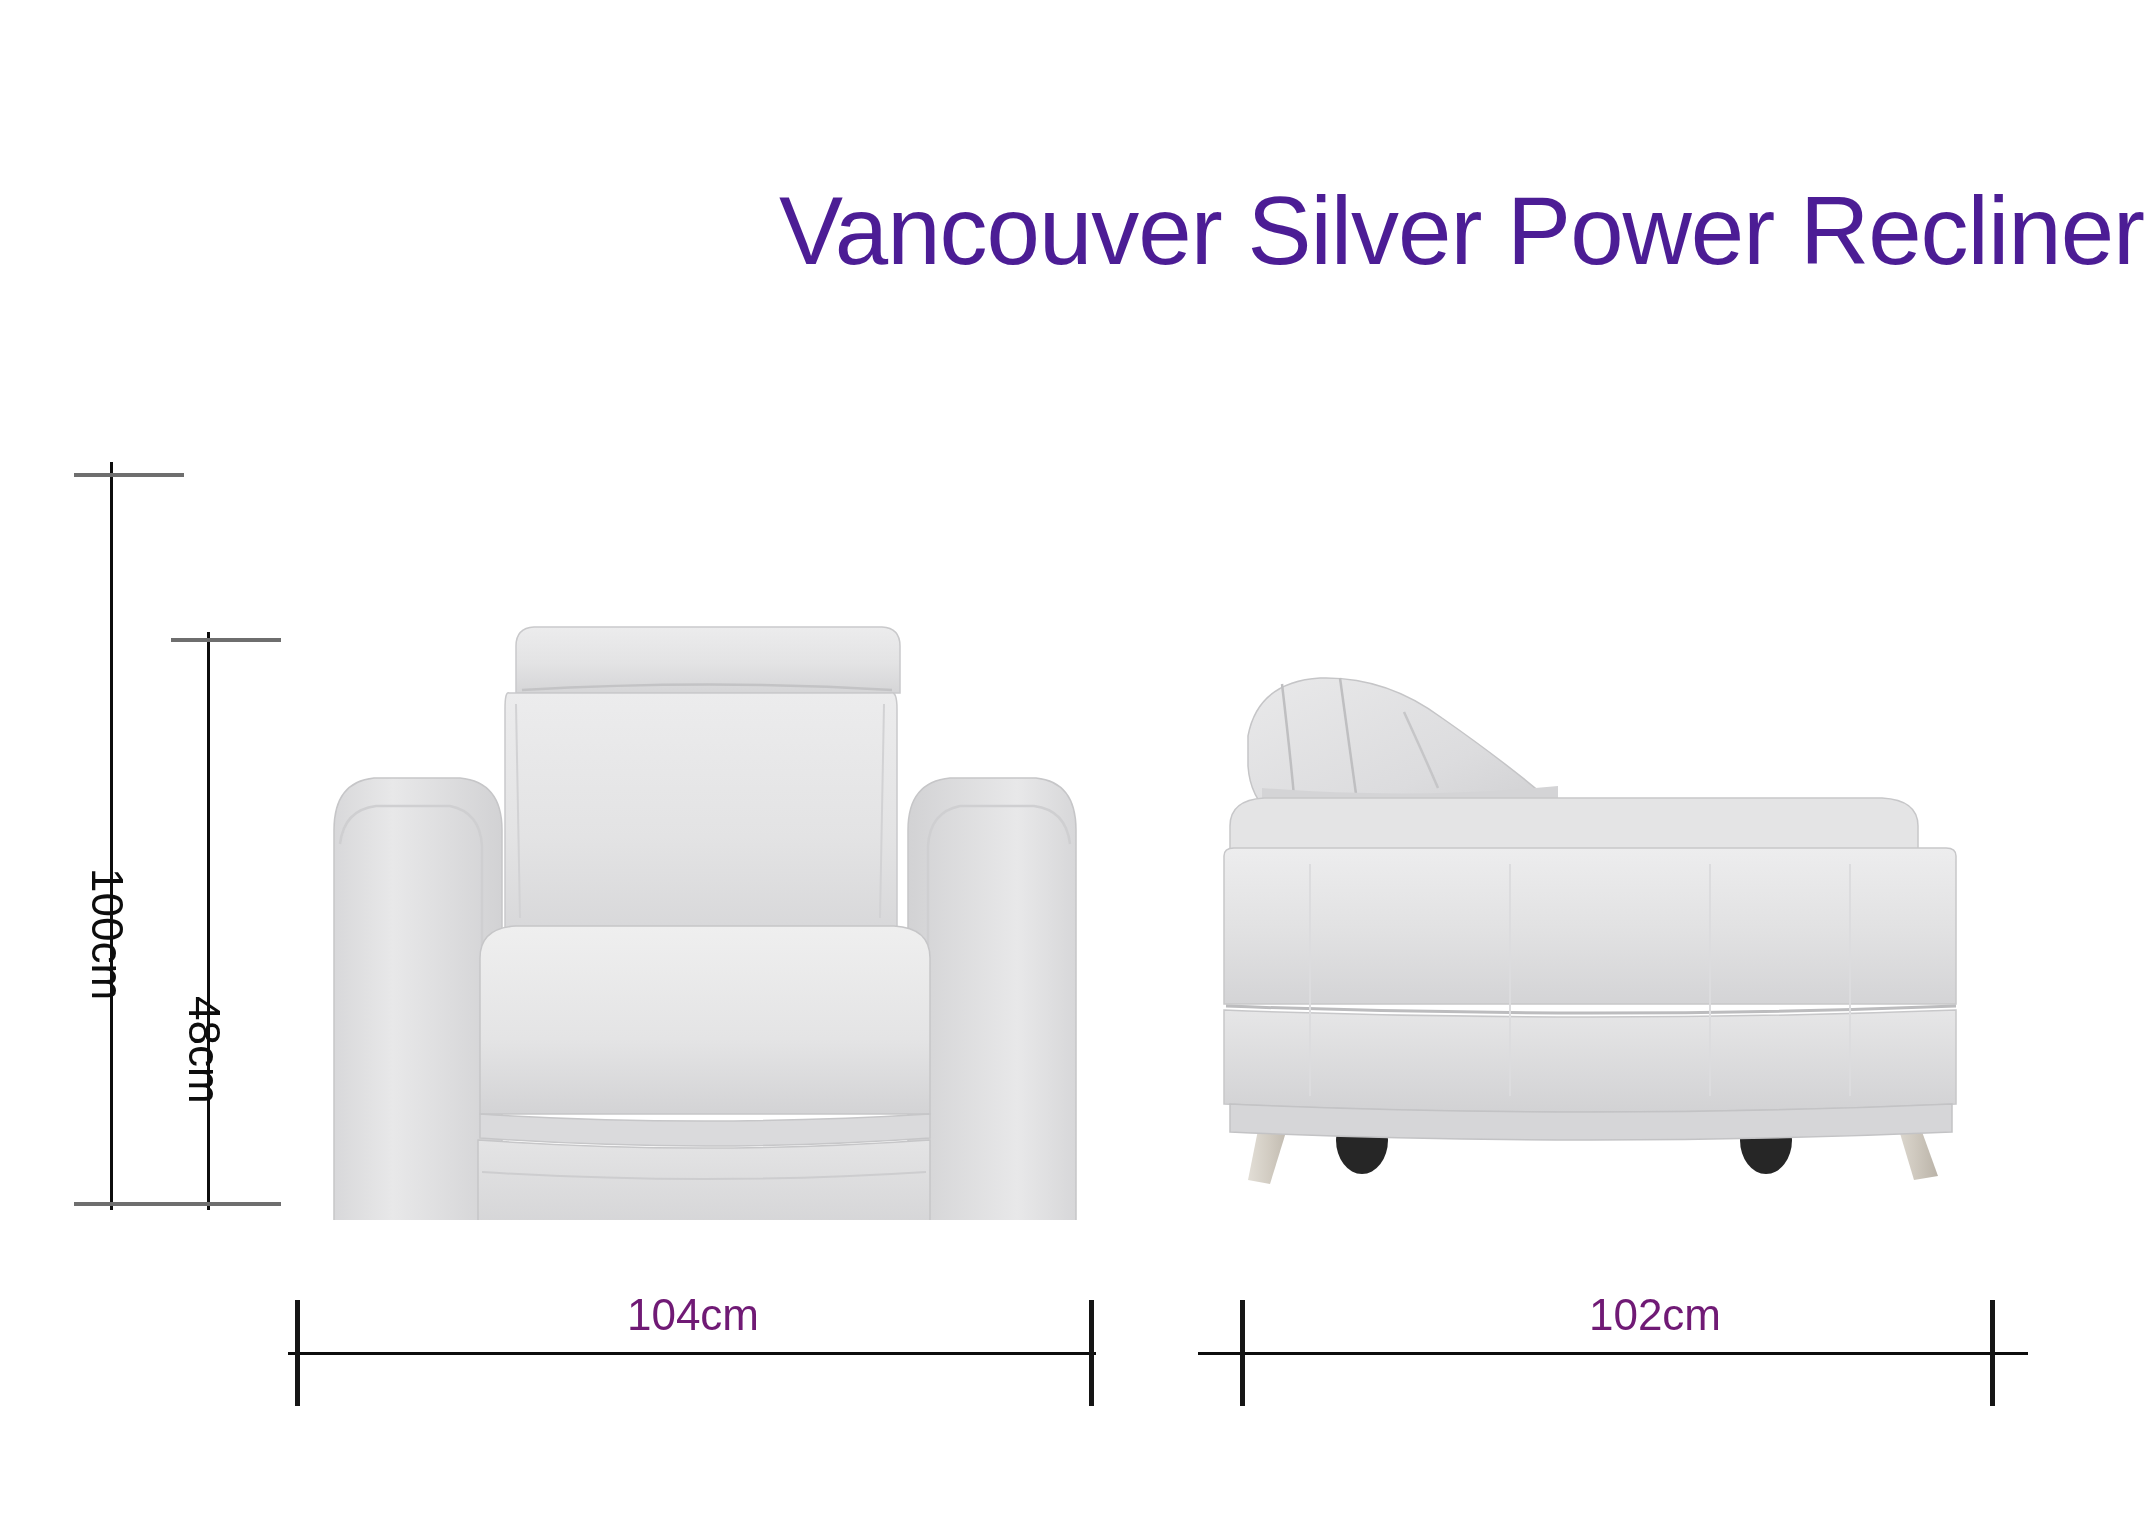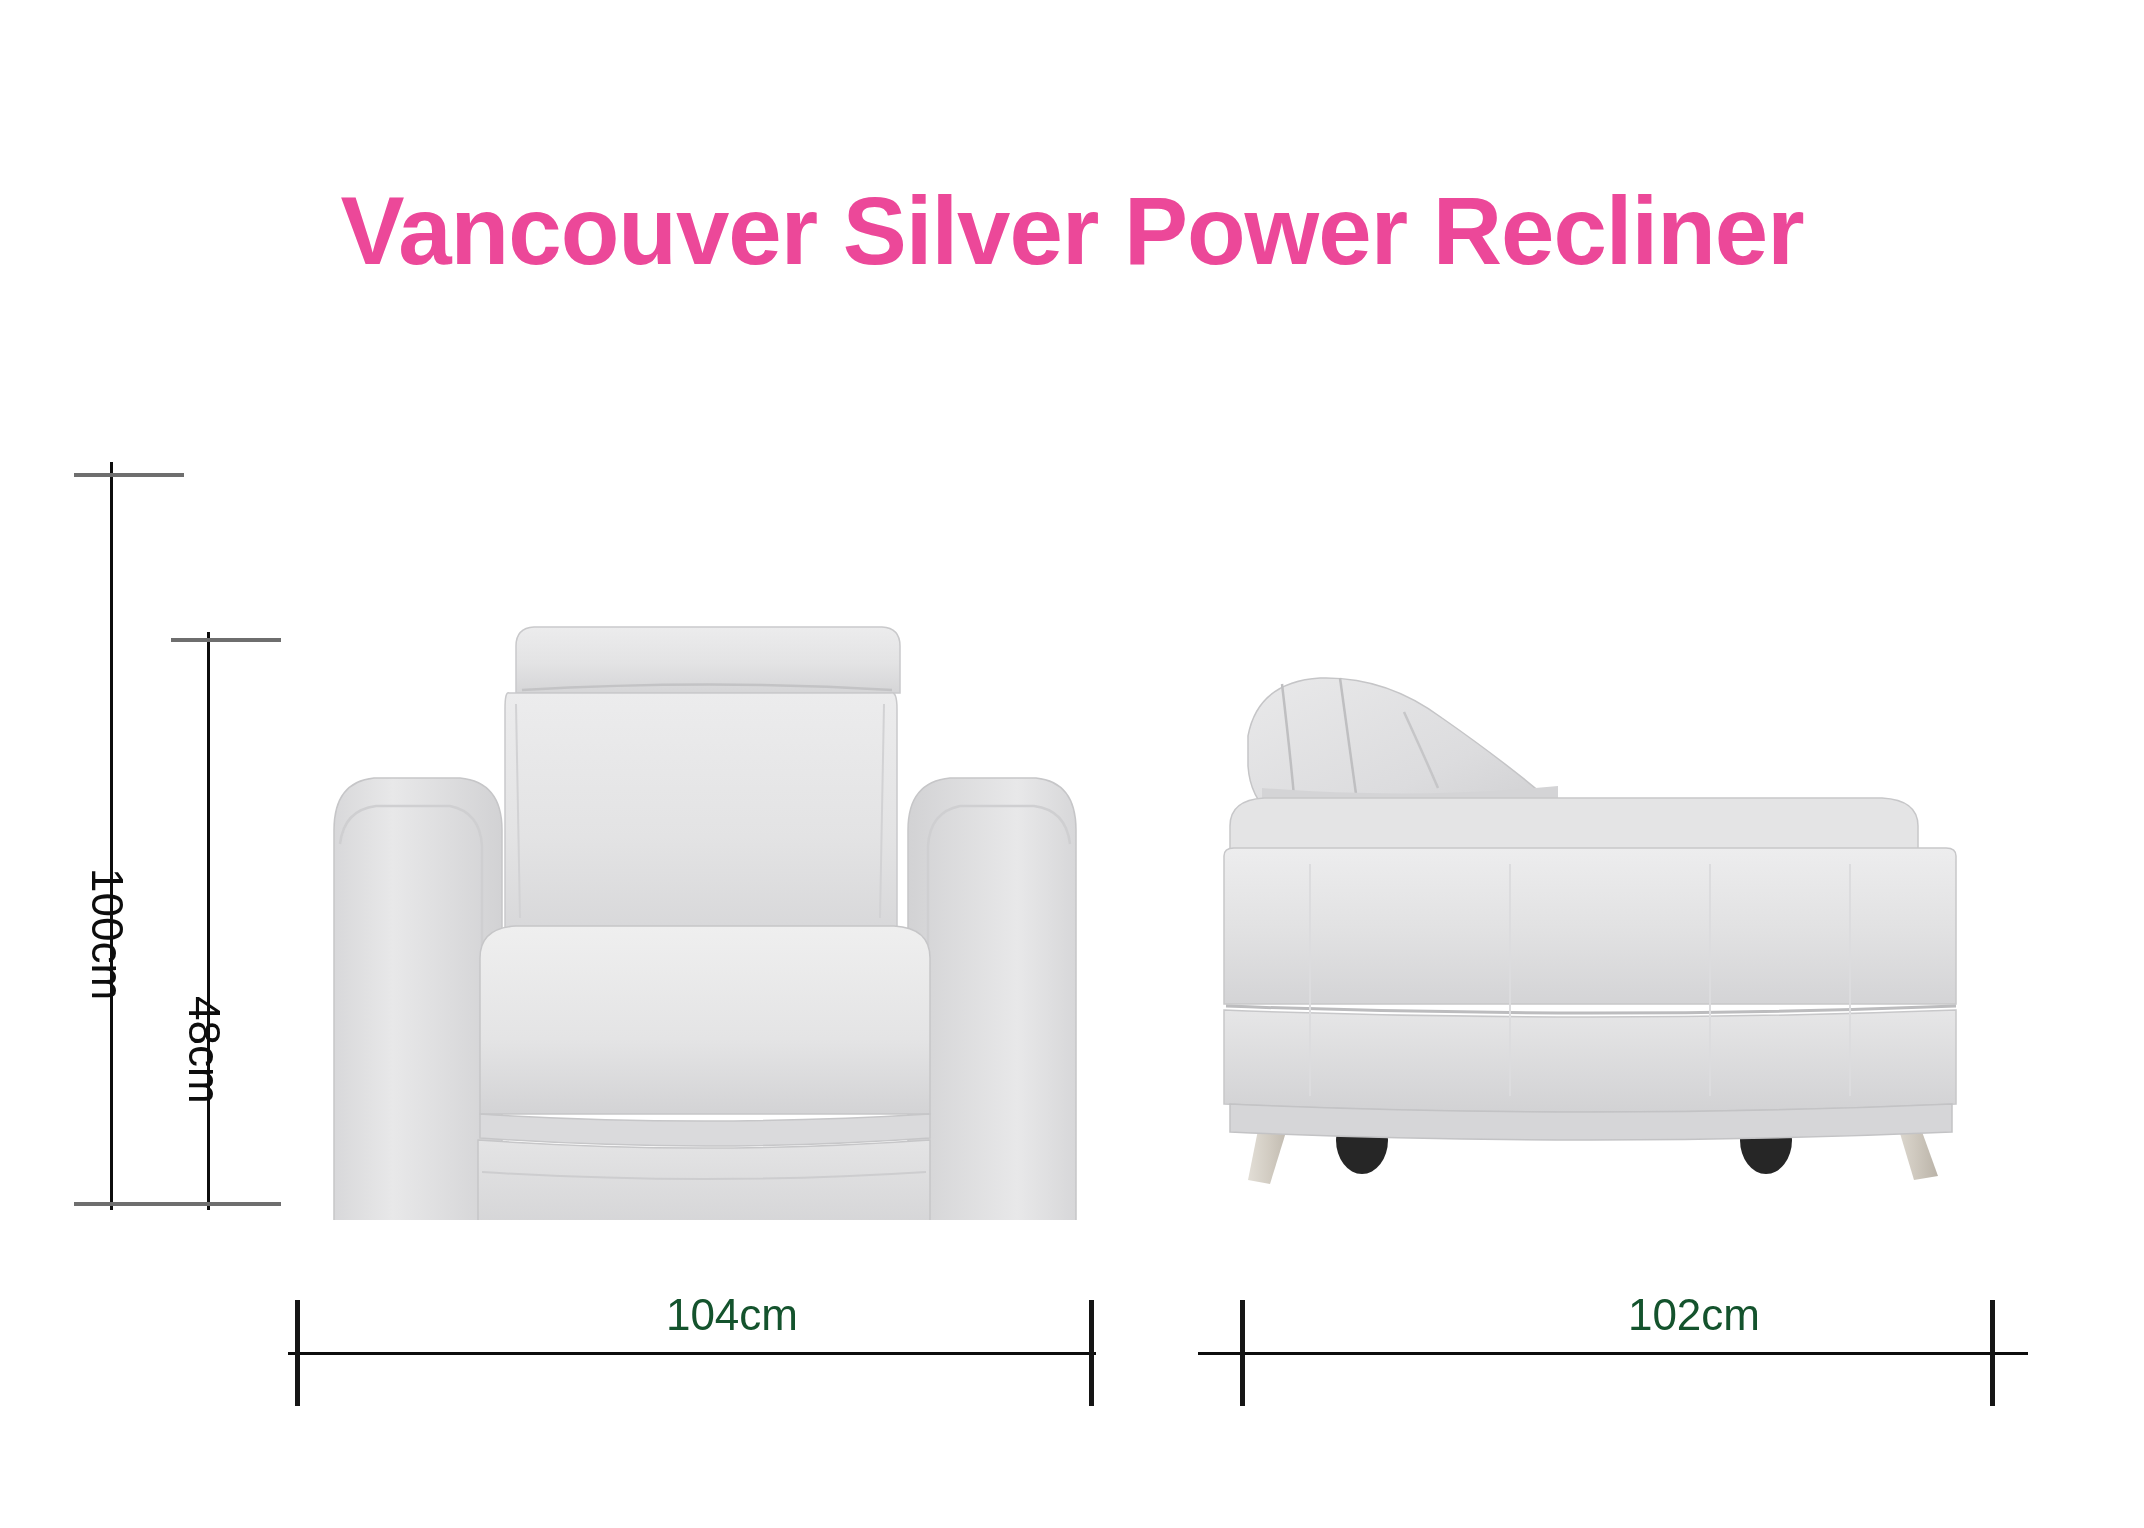--- a/index.html
+++ b/index.html
@@ -18,25 +18,25 @@
     background: #ffffff;
     overflow: hidden;
   }
 
   
   #title {
     position: absolute;
     left: 0;
     top: 176px;
     width: 2144px;
-    text-align: center;
+    text-align: right;
     font-size: 96px;
-    font-weight: 700;
+    font-weight: 400;
     letter-spacing: -1px;
-    color: #ec4899;
+    color: #4c1d95;
     white-space: nowrap;
   }
 
   
   .dim-vline {
     position: absolute;
     width: 3px;
     background: #0d0d0d;
   }
   .dim-hline {
@@ -59,23 +59,23 @@
     font-size: 44px;
     color: #0d0d0d;
     white-space: nowrap;
     transform-origin: left top;
     transform: rotate(90deg);
     letter-spacing: 0px;
   }
   .dim-label-h {
     position: absolute;
     font-size: 44px;
-    color: #14532d;
+    color: #701a75;
     white-space: nowrap;
-    text-align: right;
+    text-align: center;
   }
 
   
   .figure {
     position: absolute;
   }
   .figure svg { display: block; }
 </style>
 </head>
 <body>

